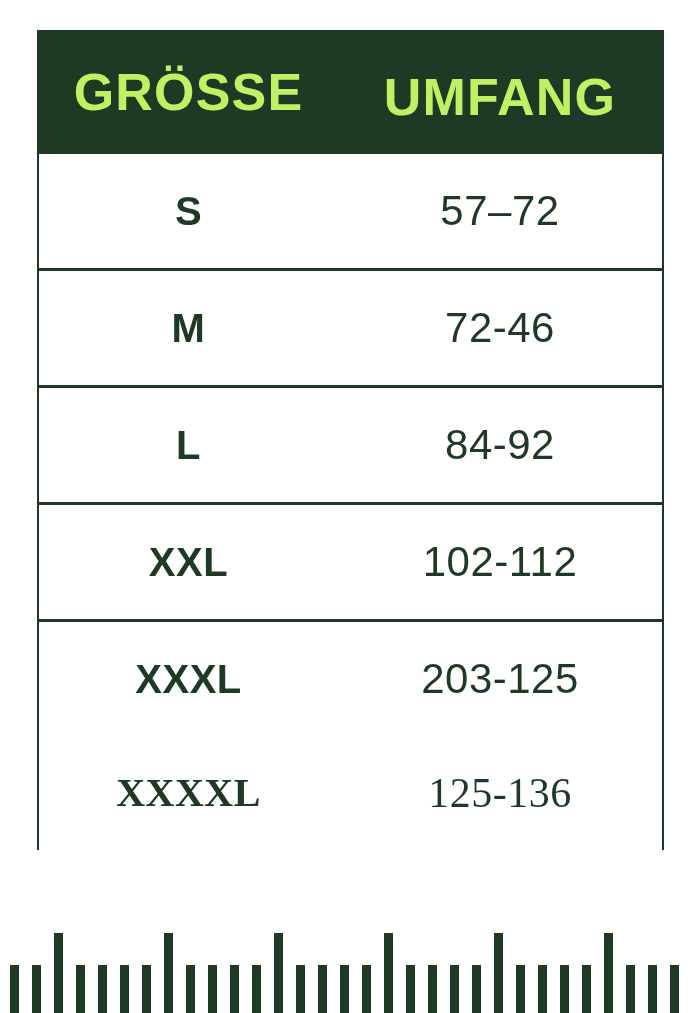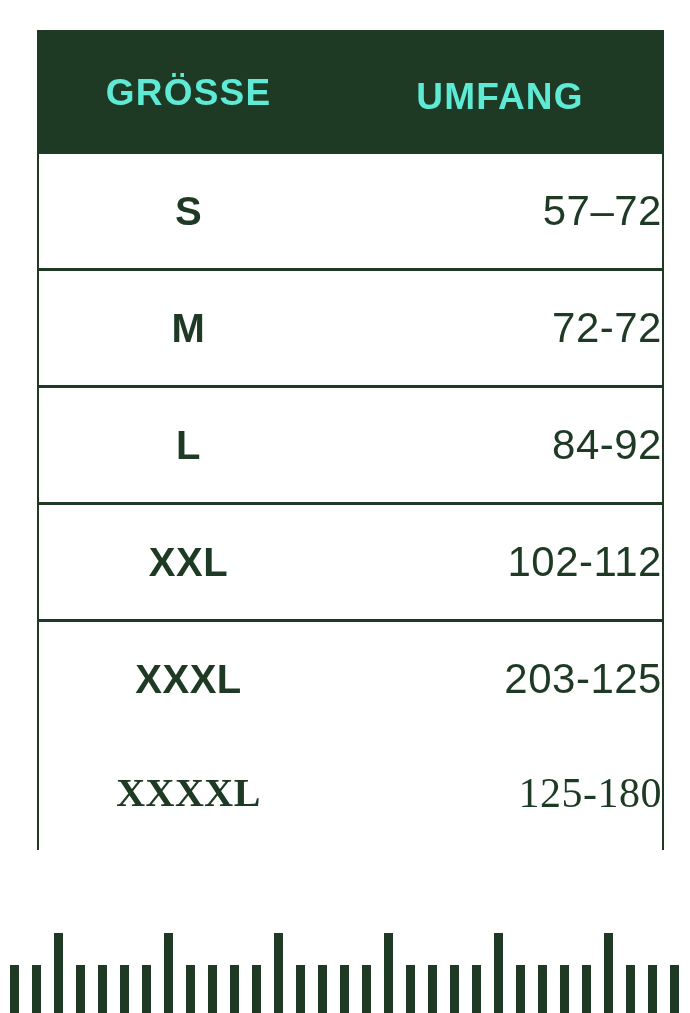--- a/index.html
+++ b/index.html
@@ -29,22 +29,22 @@
   }
 
   
   .table-header {
     display: flex;
     background: #1e3a24;
     height: 124px;
     align-items: center;
   }
   .th {
-    color: #5eead4;
-    font-size: 37px;
+    color: #bef264;
+    font-size: 52px;
     font-weight: 700;
     letter-spacing: 1.2px;
     text-align: center;
     line-height: 1;
     white-space: nowrap;
   }
   .col-size  { width: 48%; }
   .col-girth { width: 52%; margin-top: 9px; }
 
   
@@ -73,21 +73,20 @@
     width: 48%;
     font-size: 40px;
     font-weight: 700;
     letter-spacing: 0.5px;
   }
   .cell-girth {
     width: 52%;
     font-size: 42px;
     font-weight: 400;
     letter-spacing: 0.5px;
-    text-align: right;
   }
 
   
   #ruler {
     position: absolute;
     left: 0;
     bottom: 0;
     width: 690px;
     height: 90px;
     pointer-events: none;
@@ -111,37 +110,37 @@
     <div class="th col-girth">UMFANG</div>
   </div>
 
   <div id="table-body">
       <div class="table-row first-row">
         <div class="cell cell-size">S</div>
         <div class="cell cell-girth">57–72</div>
       </div>
       <div class="table-row">
         <div class="cell cell-size">M</div>
-        <div class="cell cell-girth">72-72</div>
+        <div class="cell cell-girth">72-46</div>
       </div>
       <div class="table-row">
         <div class="cell cell-size">L</div>
         <div class="cell cell-girth">84-92</div>
       </div>
       <div class="table-row">
         <div class="cell cell-size">XXL</div>
         <div class="cell cell-girth">102-112</div>
       </div>
       <div class="table-row">
         <div class="cell cell-size">XXXL</div>
         <div class="cell cell-girth">203-125</div>
       </div>
       <div class="table-row no-rule">
         <div class="cell cell-size">XXXXL</div>
-        <div class="cell cell-girth">125-180</div>
+        <div class="cell cell-girth">125-136</div>
       </div>
     </div>
 
 </div>
 
 <div id="ruler">
     <div class="tick minor" style="left: 10px; width: 9px; height: 48px;"></div>
     <div class="tick minor" style="left: 32px; width: 9px; height: 48px;"></div>
     <div class="tick major" style="left: 54px; width: 9px; height: 80px;"></div>
     <div class="tick minor" style="left: 76px; width: 9px; height: 48px;"></div>

